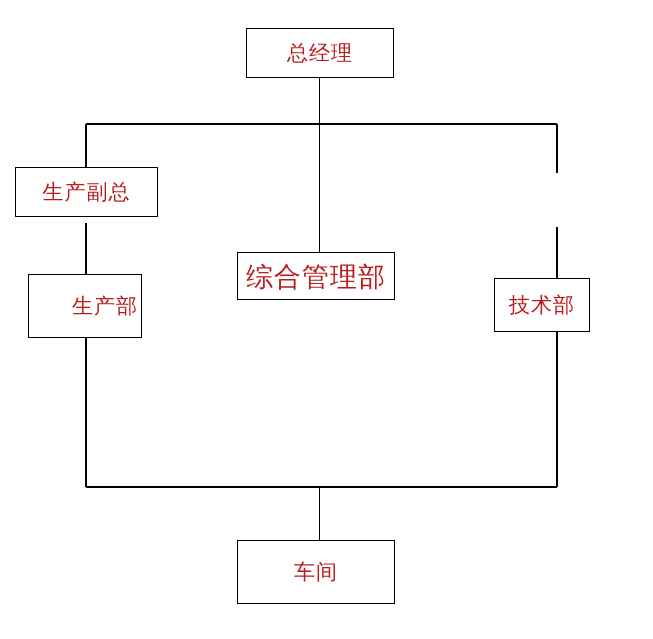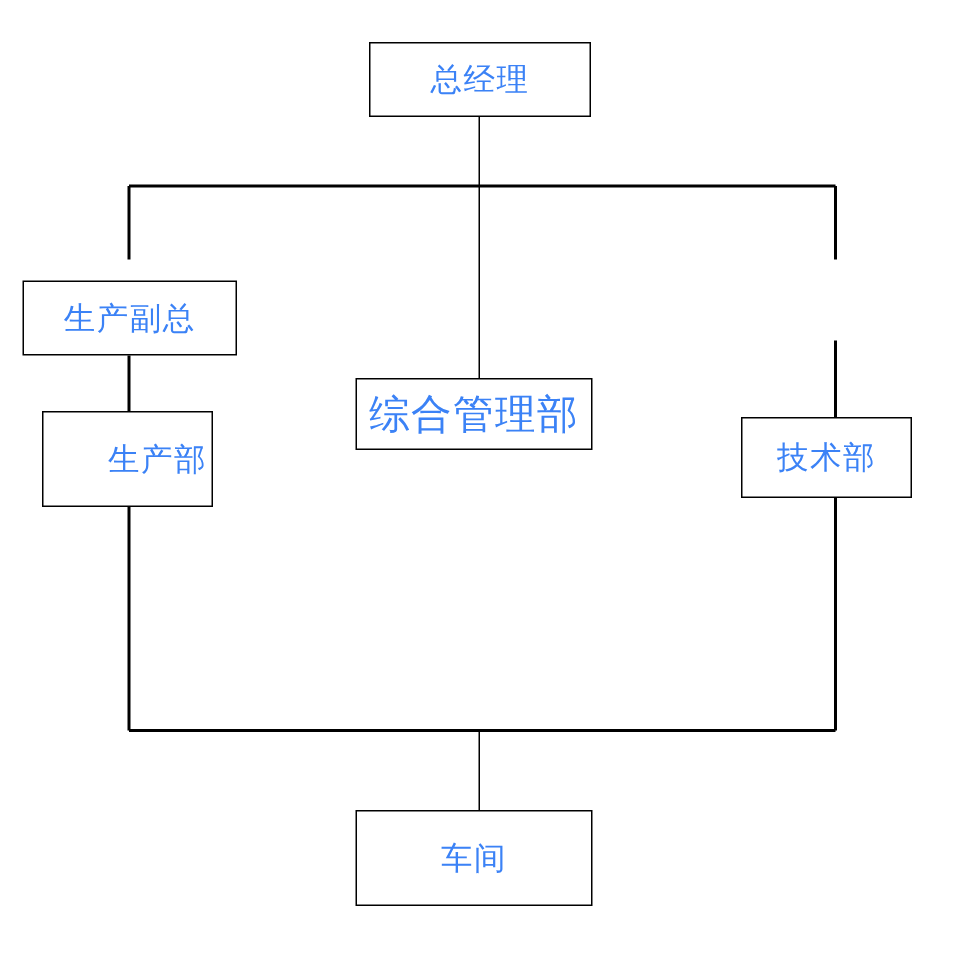--- a/index.html
+++ b/index.html
@@ -18,44 +18,44 @@
     overflow: hidden;
   }
   .node {
     position: absolute;
     box-sizing: border-box;
     border: 1.4px solid #000000;
     background: #ffffff;
     display: flex;
     align-items: center;
     justify-content: center;
-    color: #3b82f6;
+    color: #b91c1c;
     letter-spacing: 1px;
     z-index: 2;
   }
   .node .node-label {
     display: block;
     line-height: 1;
     white-space: nowrap;
   }
   .connector {
     position: absolute;
     background: #000000;
     z-index: 1;
   }
   .connector.v { width: 1.6px; }
   .connector.h { height: 1.6px; }
 
   
   #node-gm          { left: 246px; top: 28px;  width: 148px; height: 50px; font-size: 21px; }
-  #node-prod-vp     { left: 15px;  top: 187px; width: 143px; height: 50px; font-size: 21px; }
+  #node-prod-vp     { left: 15px;  top: 167px; width: 143px; height: 50px; font-size: 21px; }
   #node-tech-vp     { left: 485px; top: 173px; width: 132px; height: 54px; font-size: 21px; }
   #node-prod-dept   { left: 28px;  top: 274px; width: 114px; height: 64px; font-size: 21px; padding-left: 40px; }
   #node-admin-dept  { left: 237px; top: 252px; width: 158px; height: 48px; font-size: 27px; }
-  #node-tech-dept   { left: 494px; top: 278px; width: 114px; height: 54px; font-size: 21px; }
+  #node-tech-dept   { left: 494px; top: 278px; width: 96px; height: 54px; font-size: 21px; }
   #node-workshop    { left: 237px; top: 540px; width: 158px; height: 64px; font-size: 21px; }
 
   
   
   #conn-gm-drop     { left: 318.5px; top: 78px;  height: 46px; }
   
   #conn-top-bus     { left: 86px;  top: 123.4px; width: 471px; }
   
   #conn-left-down   { left: 85.2px; top: 124px;  height: 49px; }
   

